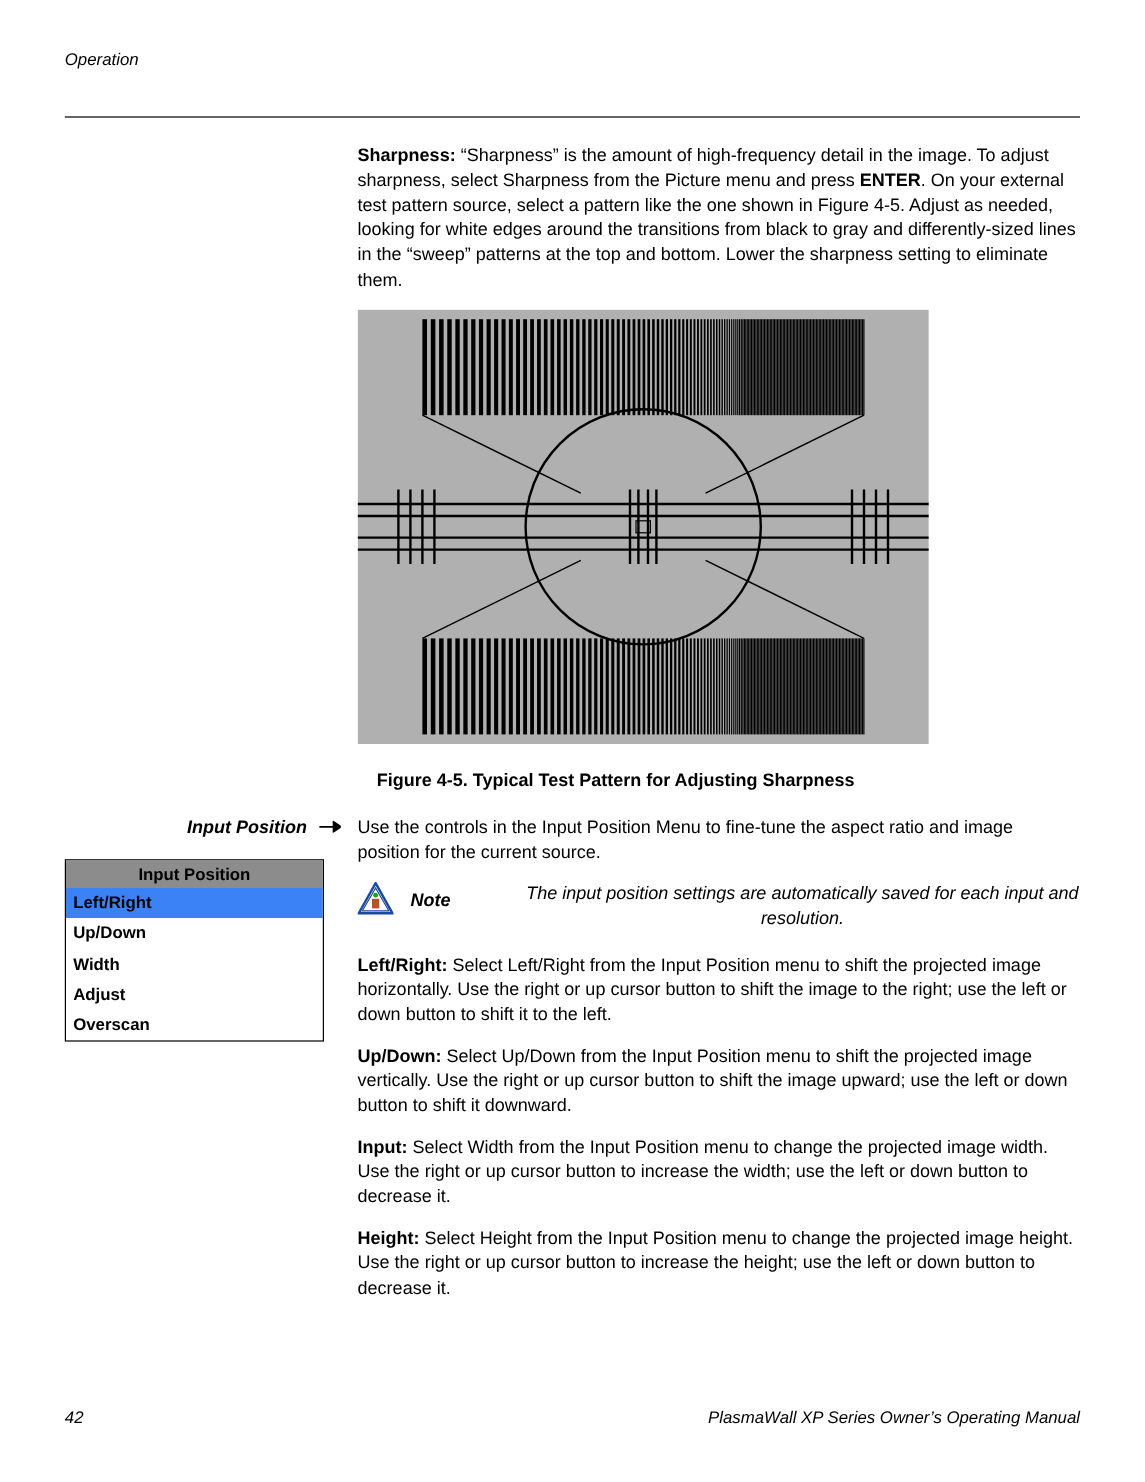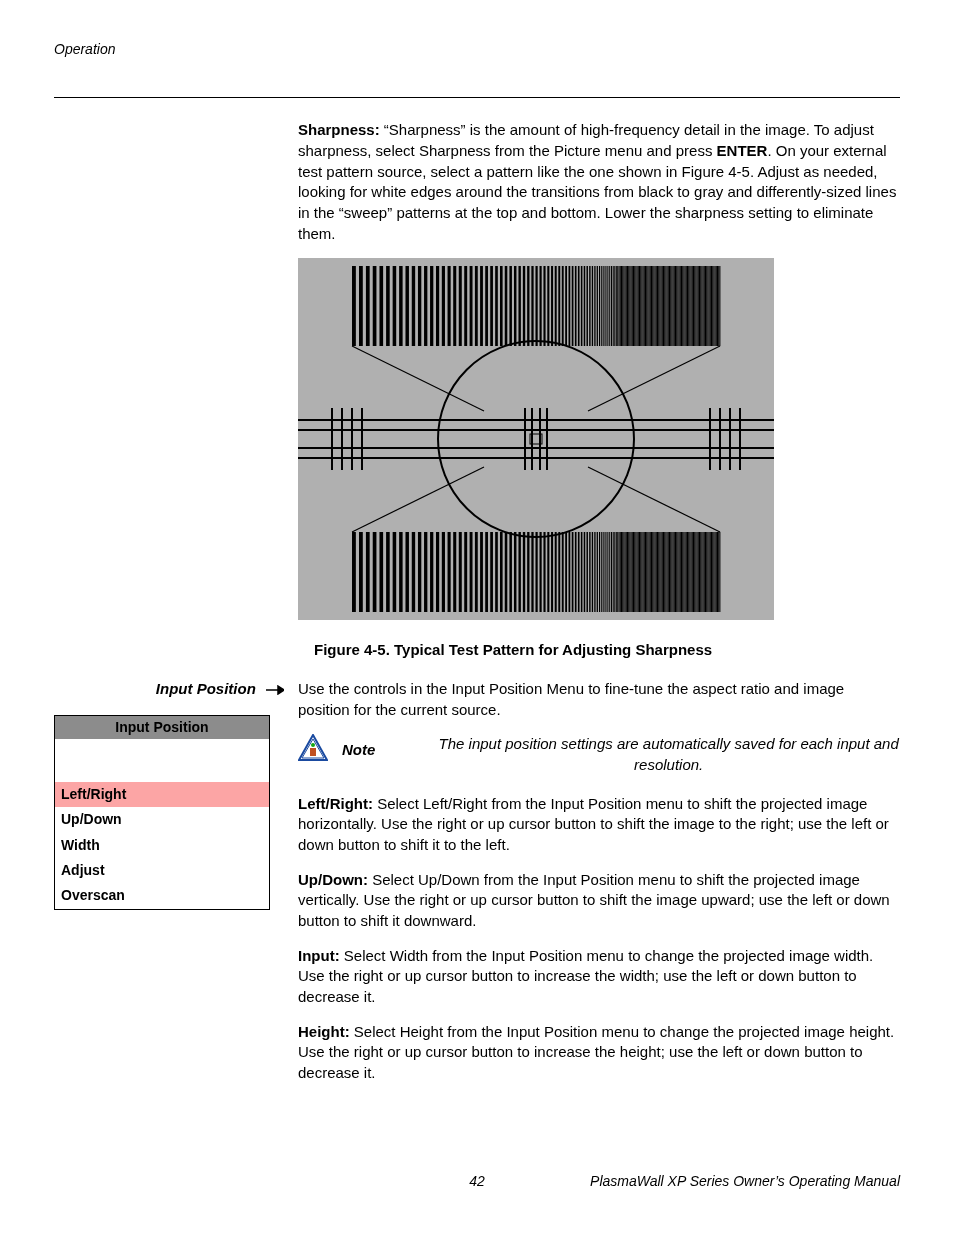--- a/index.html
+++ b/index.html
@@ -73,22 +73,21 @@
     background: #8c8c8c;
     color: #000;
     text-align: center;
     padding: 2px 0;
     font-weight: bold;
   }
   .menu-item {
     padding: 3px 6px;
   }
   .menu-item.sel {
-    background: #fca5a5;
-    margin-top: 43px;
+    background: #3b82f6;
   }
   .note-row {
     display: flex;
     align-items: flex-start;
     gap: 14px;
     margin: 12px 0 18px 0;
     text-align: center;
   }
   .note-icon {
     flex: 0 0 auto;
@@ -102,21 +101,21 @@
   .note-text {
     font-style: italic;
     flex: 1 1 auto;
     padding-left: 48px;
   }
   .footer {
     position: absolute;
     left: 54px; right: 54px;
     bottom: 44px;
     display: flex;
-    justify-content: center;
+    justify-content: flex-start;
     font-style: italic;
     font-size: 14px;
   }
   .footer .pn { flex: 0 0 auto; }
   .footer .doc {
     position: absolute;
     right: 0;
   }
 </style>
 </head>

